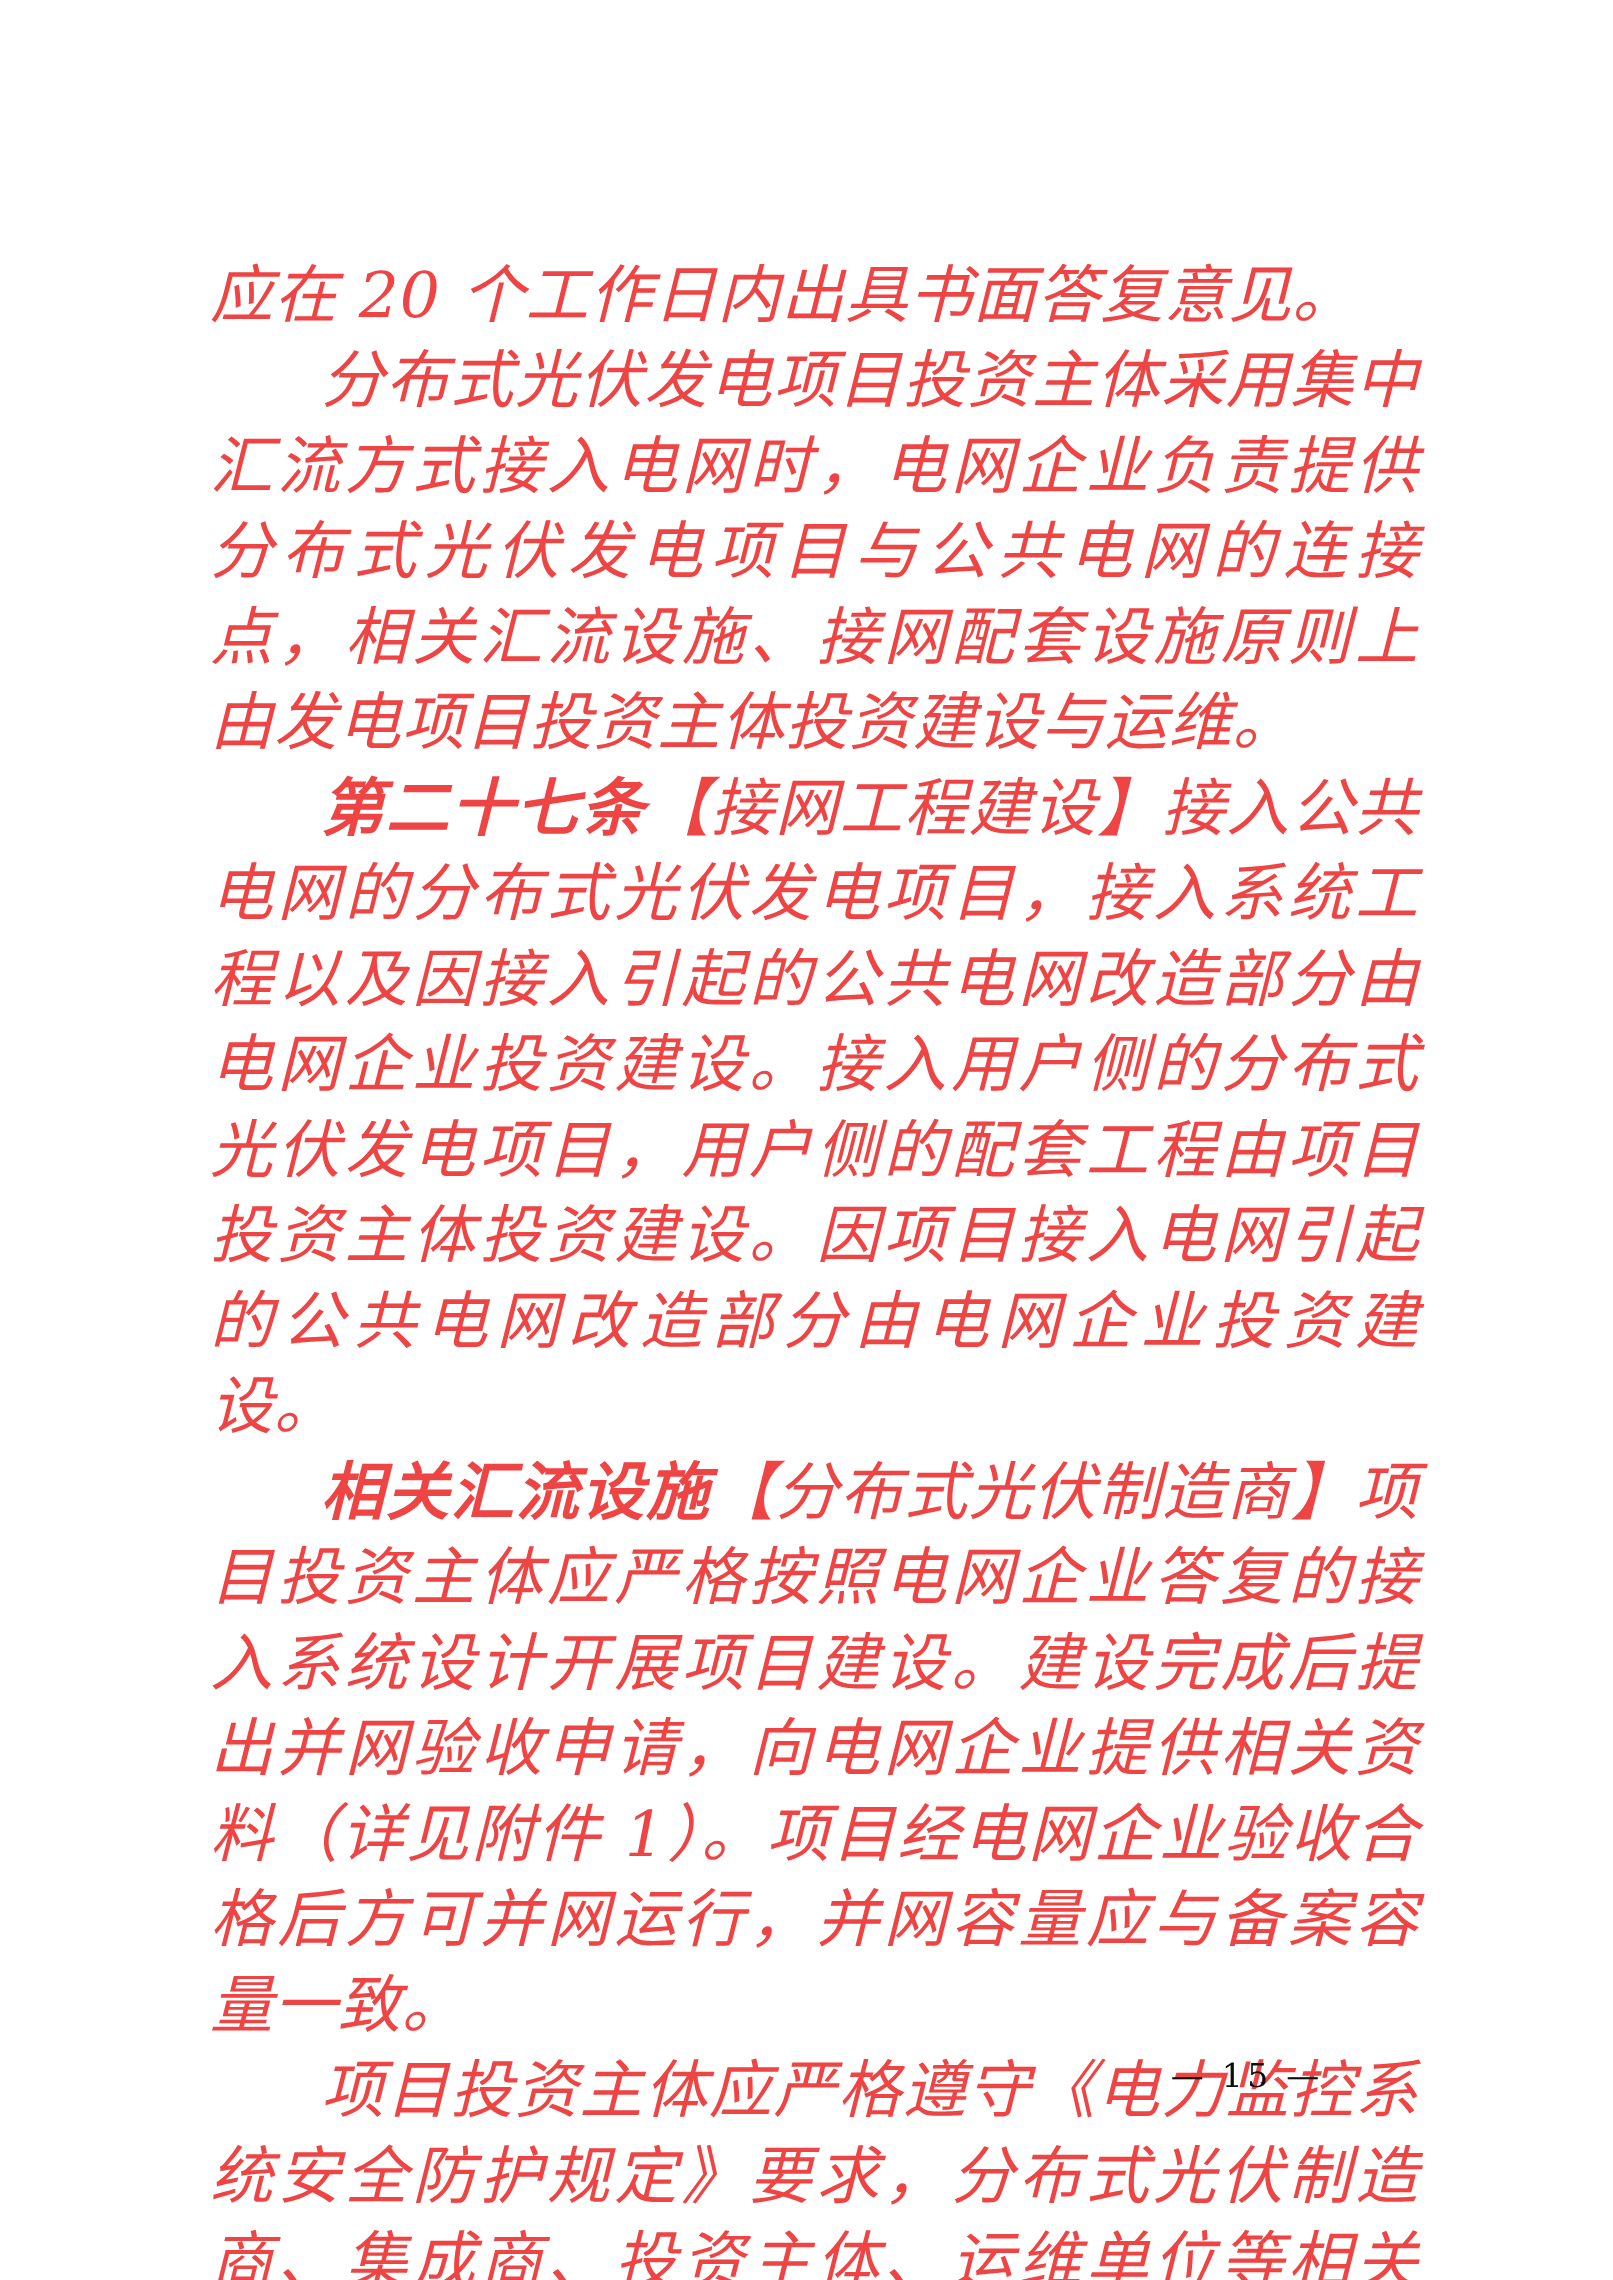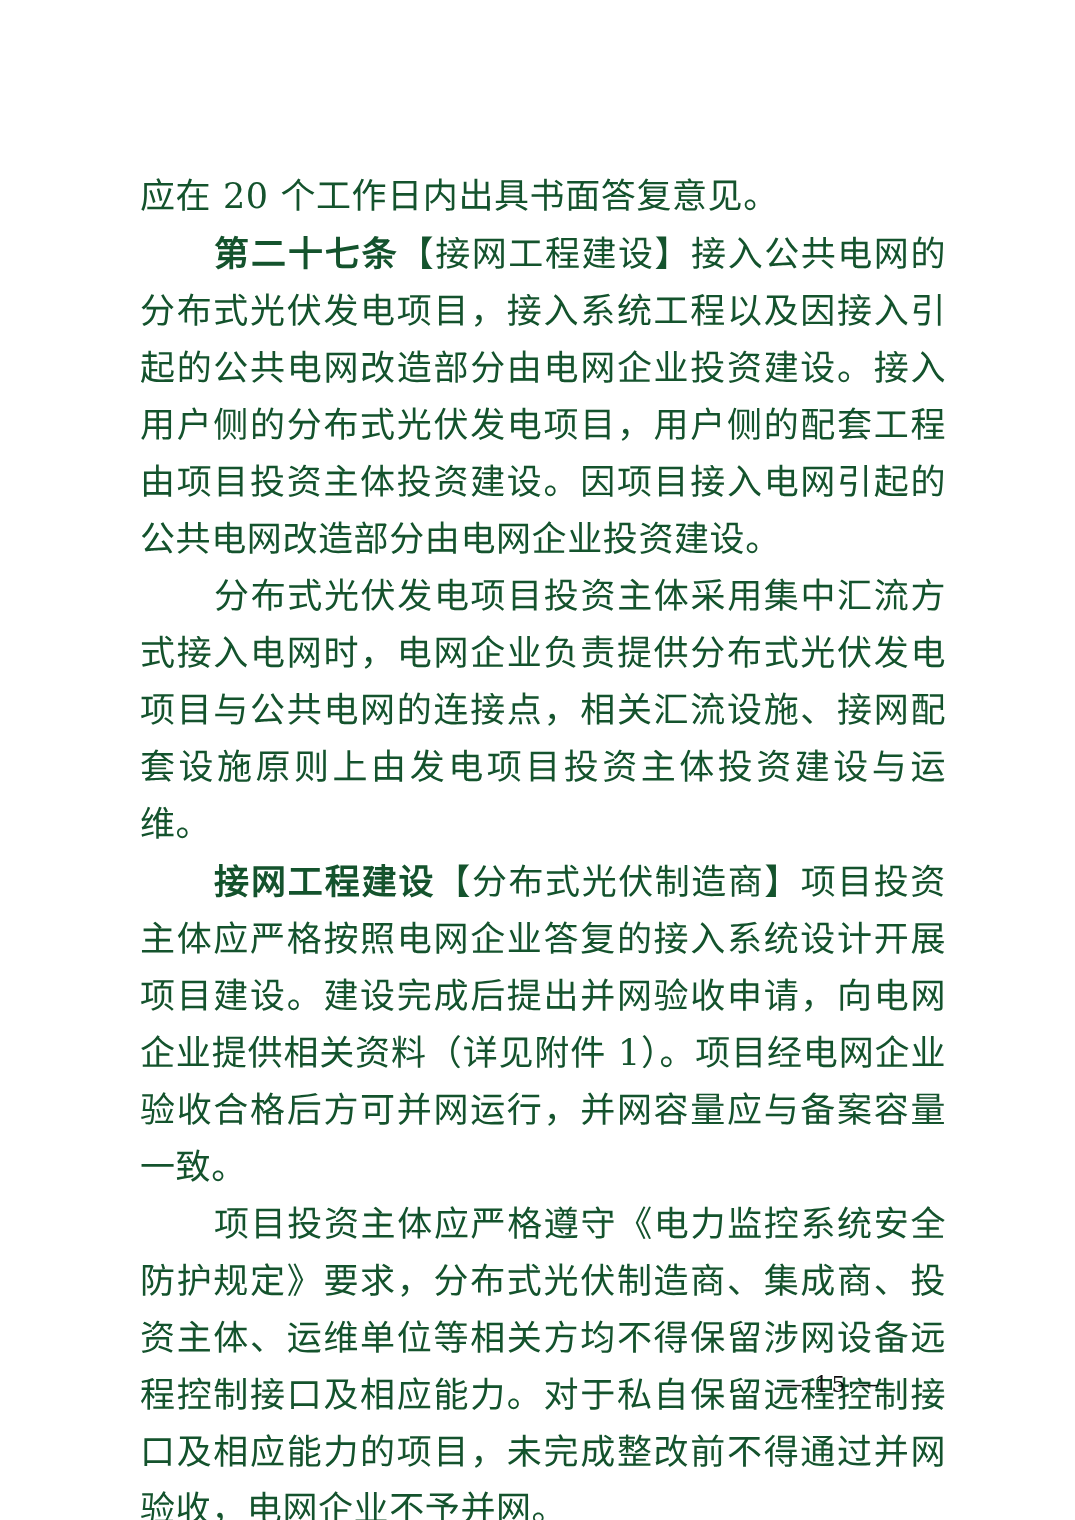--- a/index.html
+++ b/index.html
@@ -22,28 +22,29 @@
 
   #content {
     position: absolute;
     left: 140px;
     top: 168px;
     width: 806px;
   }
 
   .para {
     margin: 0;
-    font-size: 35px;
+    font-size: 42px;
     line-height: 57px;
     text-align: justify;
     text-align-last: left;
     text-justify: inter-character;
     letter-spacing: 0.6px;
-    color: #14532d;
+    color: #ef4444;
     font-weight: 400;
+    font-style: italic;
   }
 
   .para.indent {
     text-indent: 74px;
   }
 
   .para + .para {
     margin-top: 0;
   }
 
@@ -81,25 +82,25 @@
 </style>
 </head>
 <body>
 
 <div id="page">
 
   <div id="content">
 
     <p class="para">应在 20 个工作日内出具书面答复意见。</p>
 
+    <p class="para indent">分布式光伏发电项目投资主体采用集中汇流方式接入电网时，电网企业负责提供分布式光伏发电项目与公共电网的连接点，相关汇流设施、接网配套设施原则上由发电项目投资主体投资建设与运维。</p>
+
     <p class="para indent"><span class="article-no">第二十七条</span><span class="article-tag">【接网工程建设】</span><span>接入公共电网的分布式光伏发电项目，接入系统工程以及因接入引起的公共电网改造部分由电网企业投资建设。接入用户侧的分布式光伏发电项目，用户侧的配套工程由项目投资主体投资建设。因项目接入电网引起的公共电网改造部分由电网企业投资建设。</span></p>
 
-    <p class="para indent">分布式光伏发电项目投资主体采用集中汇流方式接入电网时，电网企业负责提供分布式光伏发电项目与公共电网的连接点，相关汇流设施、接网配套设施原则上由发电项目投资主体投资建设与运维。</p>
-
-    <p class="para indent"><span class="article-no">接网工程建设</span><span class="article-tag">【分布式光伏制造商】</span><span>项目投资主体应严格按照电网企业答复的接入系统设计开展项目建设。建设完成后提出并网验收申请，向电网企业提供相关资料（详见附件 1）。项目经电网企业验收合格后方可并网运行，并网容量应与备案容量一致。</span></p>
+    <p class="para indent"><span class="article-no">相关汇流设施</span><span class="article-tag">【分布式光伏制造商】</span><span>项目投资主体应严格按照电网企业答复的接入系统设计开展项目建设。建设完成后提出并网验收申请，向电网企业提供相关资料（详见附件 1）。项目经电网企业验收合格后方可并网运行，并网容量应与备案容量一致。</span></p>
 
     <p class="para indent">项目投资主体应严格遵守《电力监控系统安全防护规定》要求，分布式光伏制造商、集成商、投资主体、运维单位等相关方均不得保留涉网设备远程控制接口及相应能力。对于私自保留远程控制接口及相应能力的项目，未完成整改前不得通过并网验收，电网企业不予并网。</p>
 
   </div>
 
   <div id="footer">
     <span class="pagenum-wrap"><span class="dash">—</span><span>15</span><span class="dash">—</span></span>
   </div>
 
 </div>

